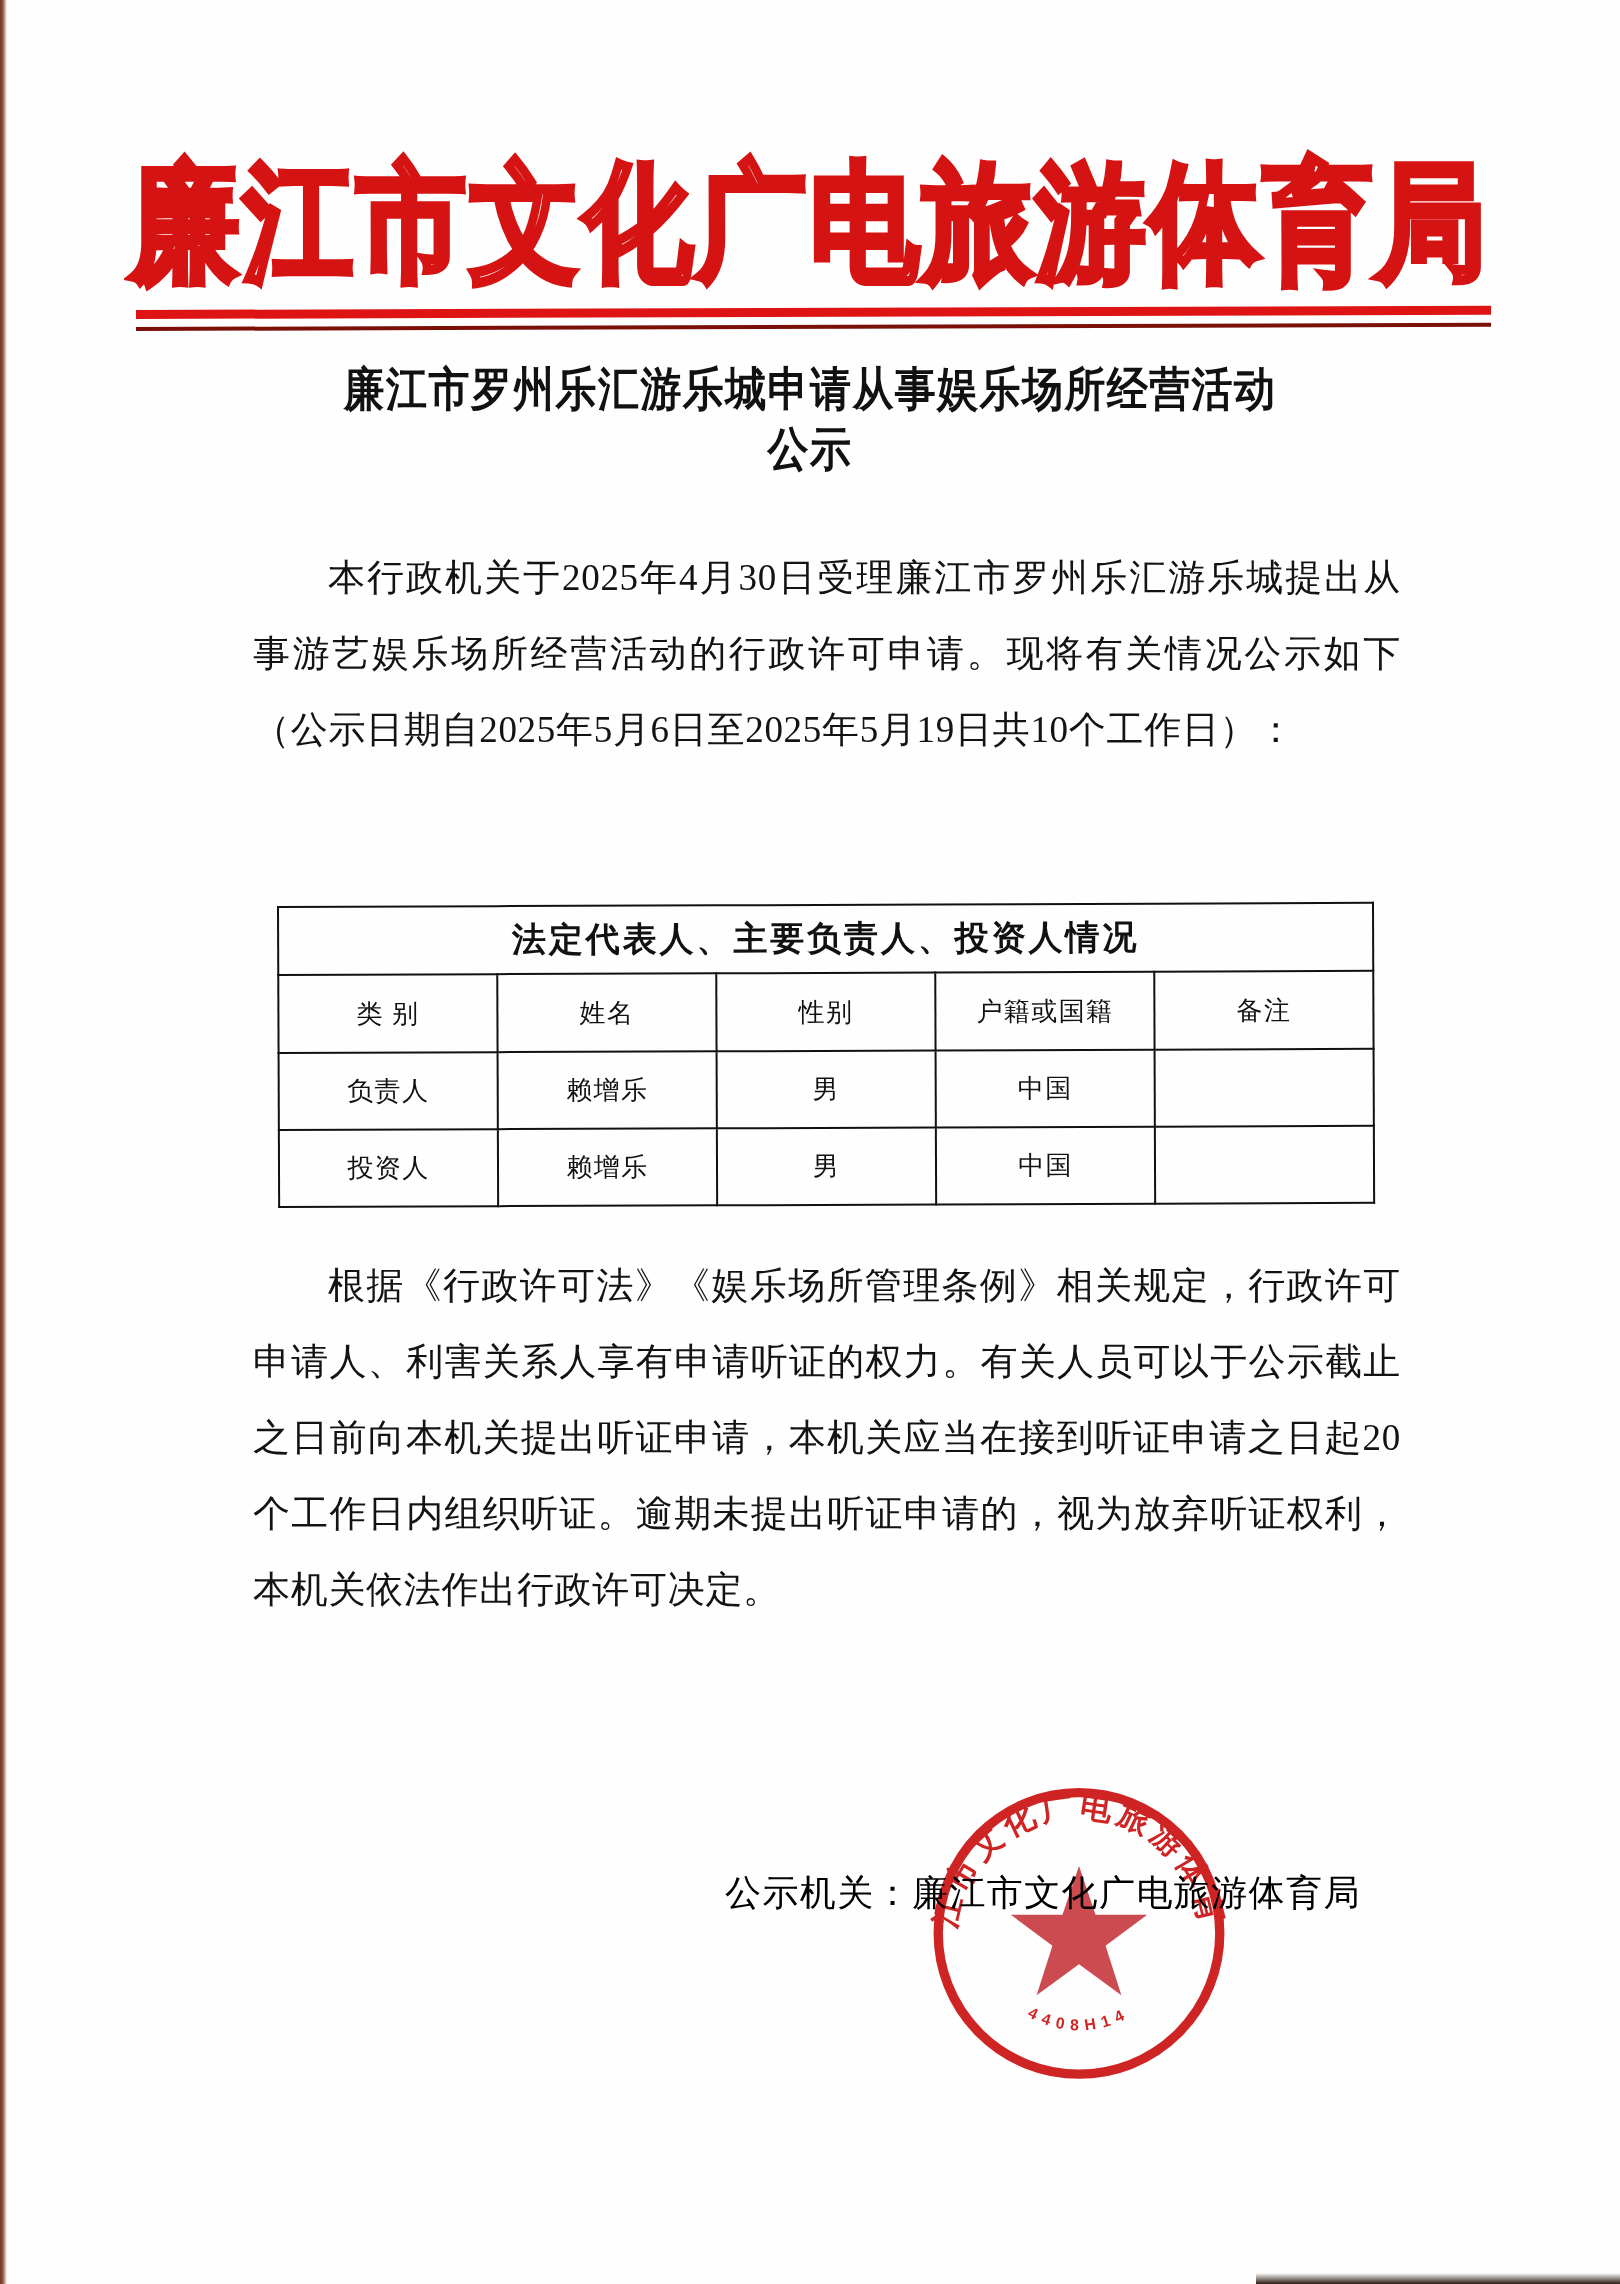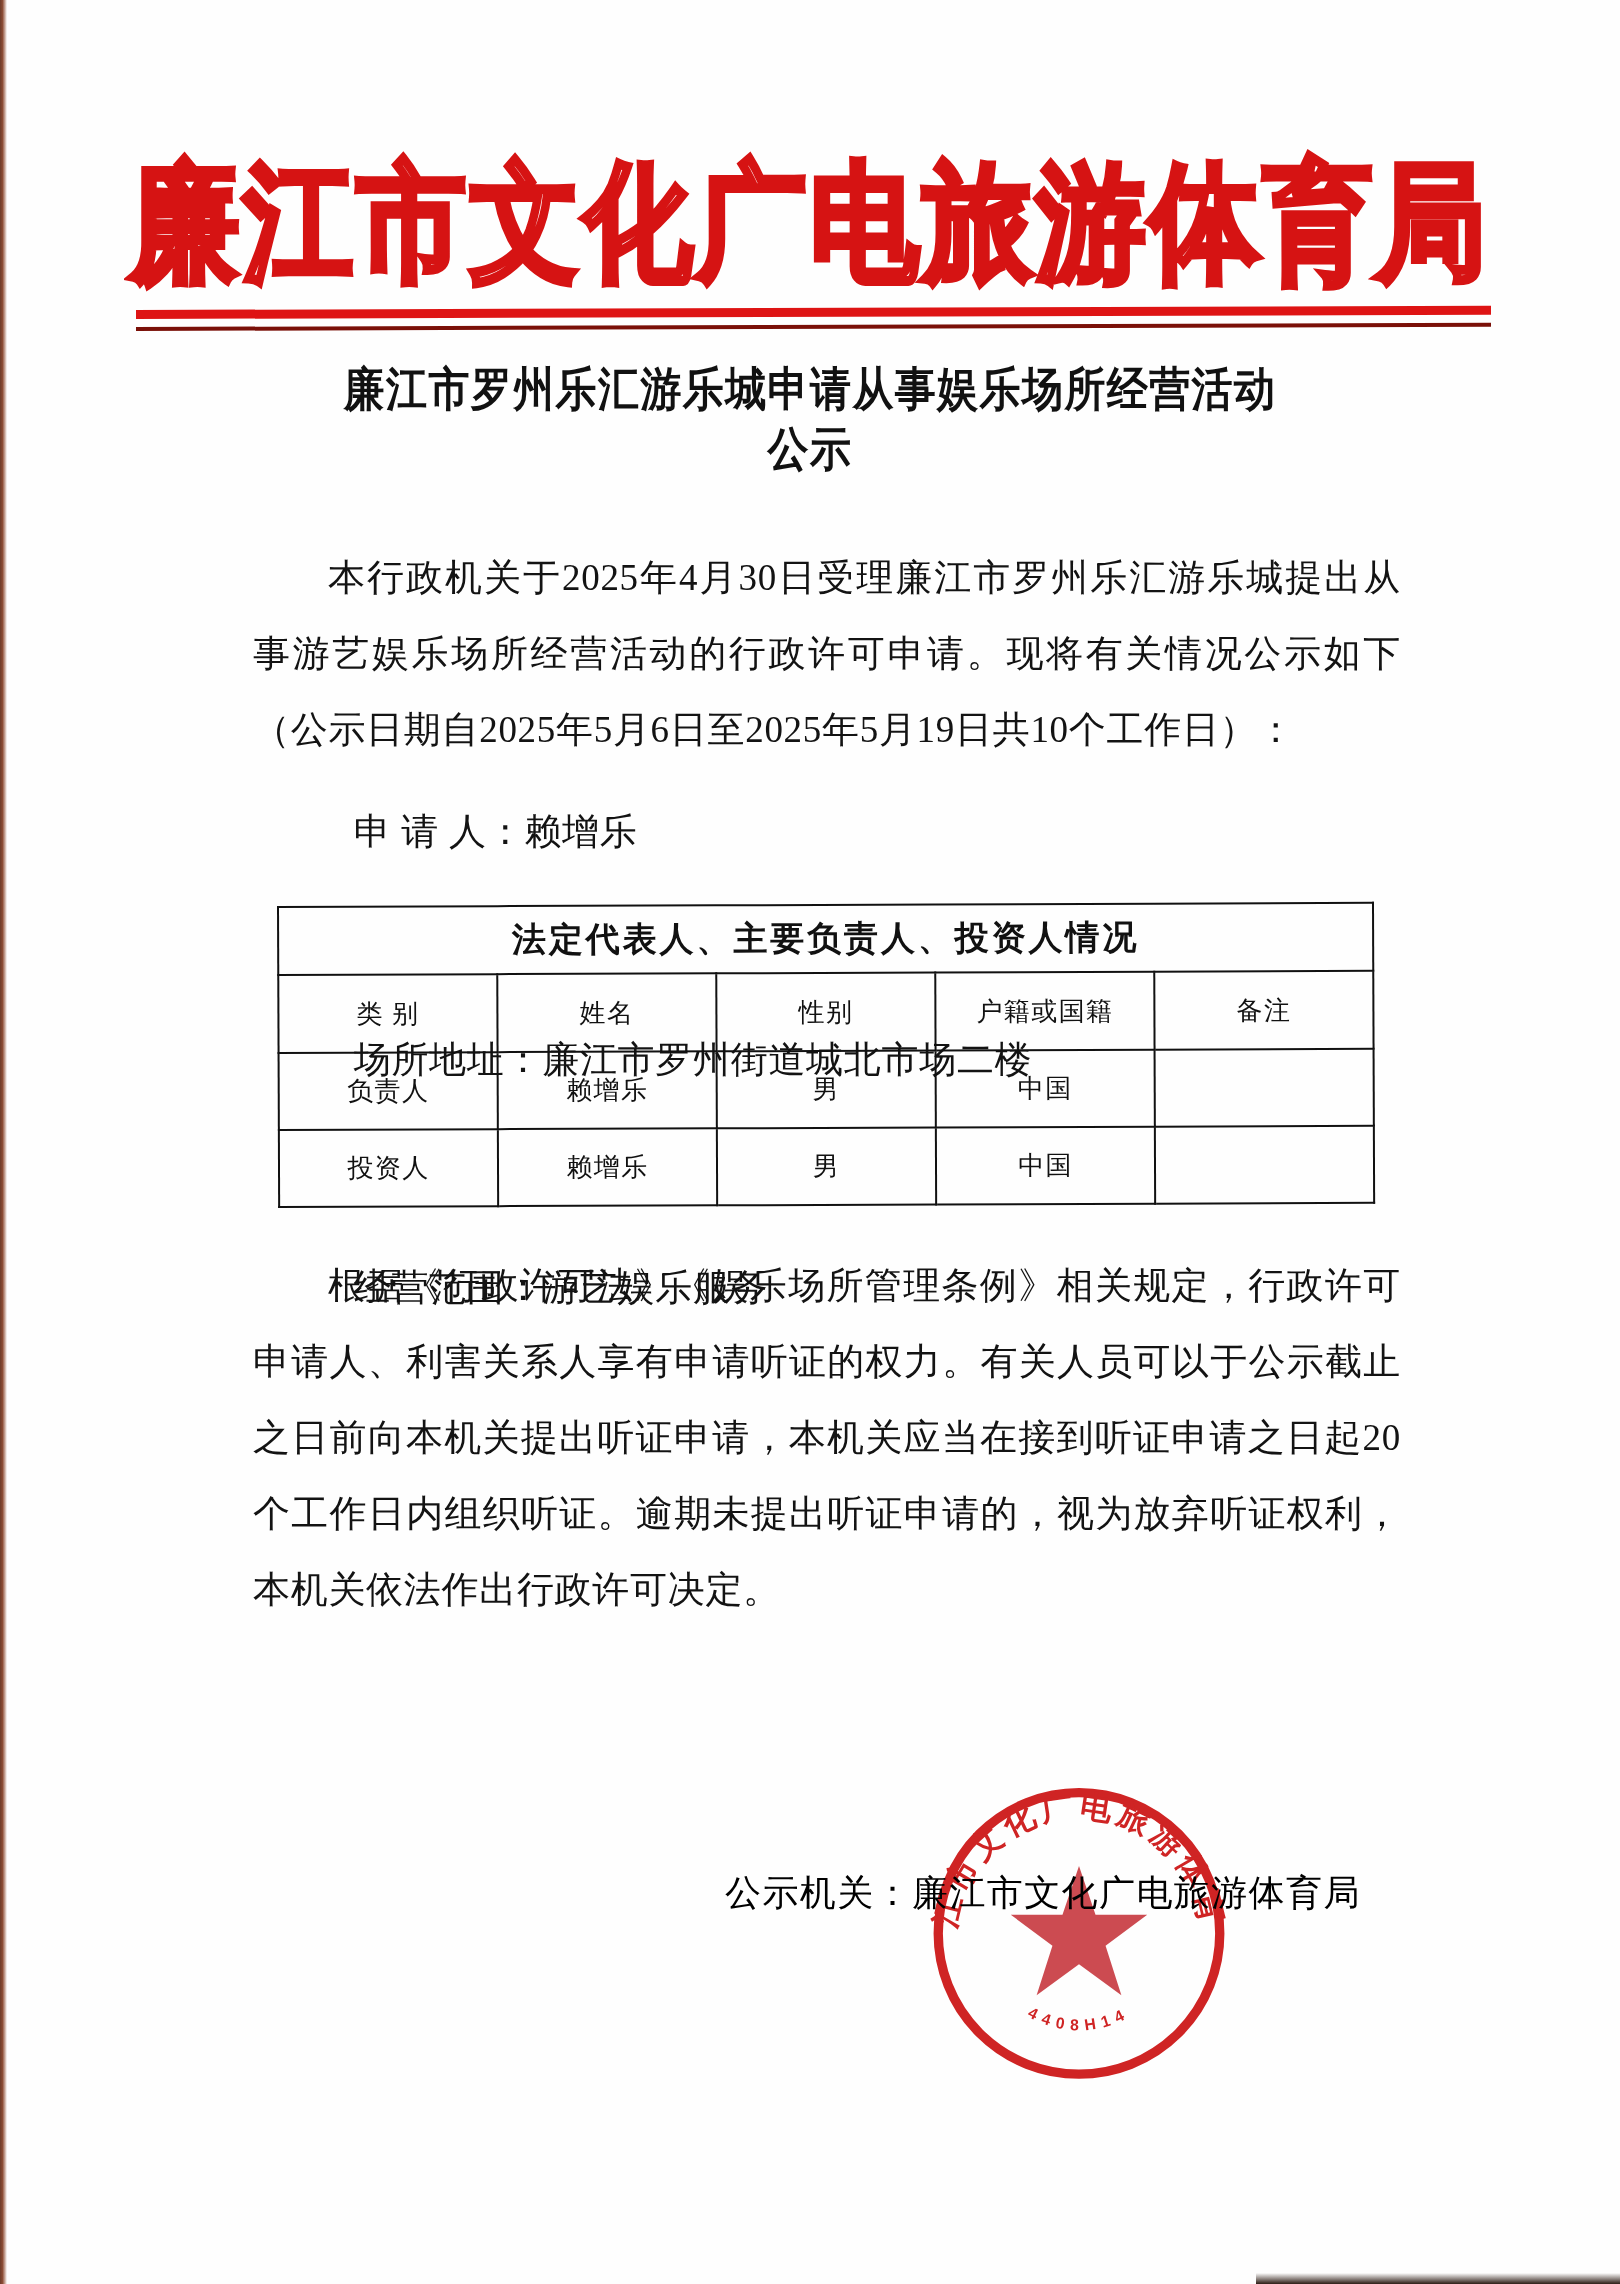--- a/index.html
+++ b/index.html
@@ -187,31 +187,20 @@
 
   <div class="doc-title">
     <div>廉江市罗州乐汇游乐城申请从事娱乐场所经营活动</div>
     <div>公示</div>
   </div>
 
   <div class="body-block para-1">
     <div class="para">本行政机关于2025年4月30日受理廉江市罗州乐汇游乐城提出从事游艺娱乐场所经营活动的行政许可申请。现将有关情况公示如下（公示日期自2025年5月6日至2025年5月19日共10个工作日）：</div>
   </div>
 
-  <div class="body-block fields">
-    <div class="field-line">
-      <span>申 请 人：</span><span>赖增乐</span>
-    </div>
-    <div class="field-line">
-      <span>场所地址：</span><span>廉江市罗州街道城北市场二楼</span>
-    </div>
-    <div class="field-line">
-      <span>经营范围：</span><span>游艺娱乐服务</span>
-    </div>
-  </div>
 
   <table class="info-table">
     <tbody>
       <tr>
         <td class="tbl-caption" colspan="5">法定代表人、主要负责人、投资人情况</td>
       </tr>
       <tr class="tbl-head">
         <td style="width:253px">类  别</td>
         <td style="width:223px">姓名</td>
         <td style="width:109px">性别</td>

